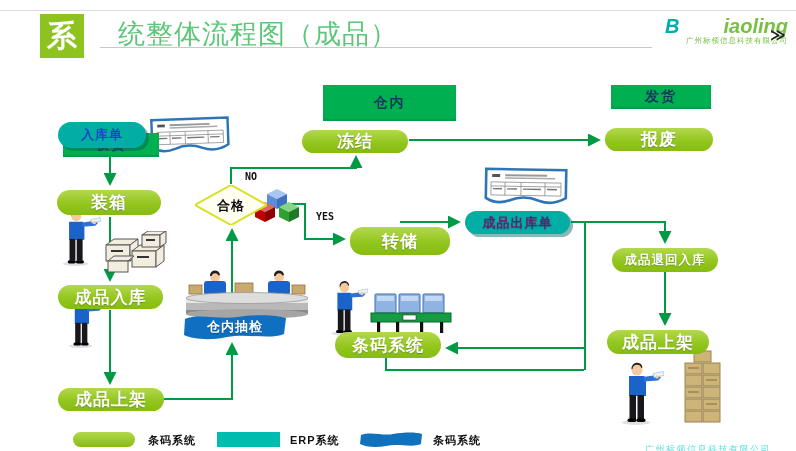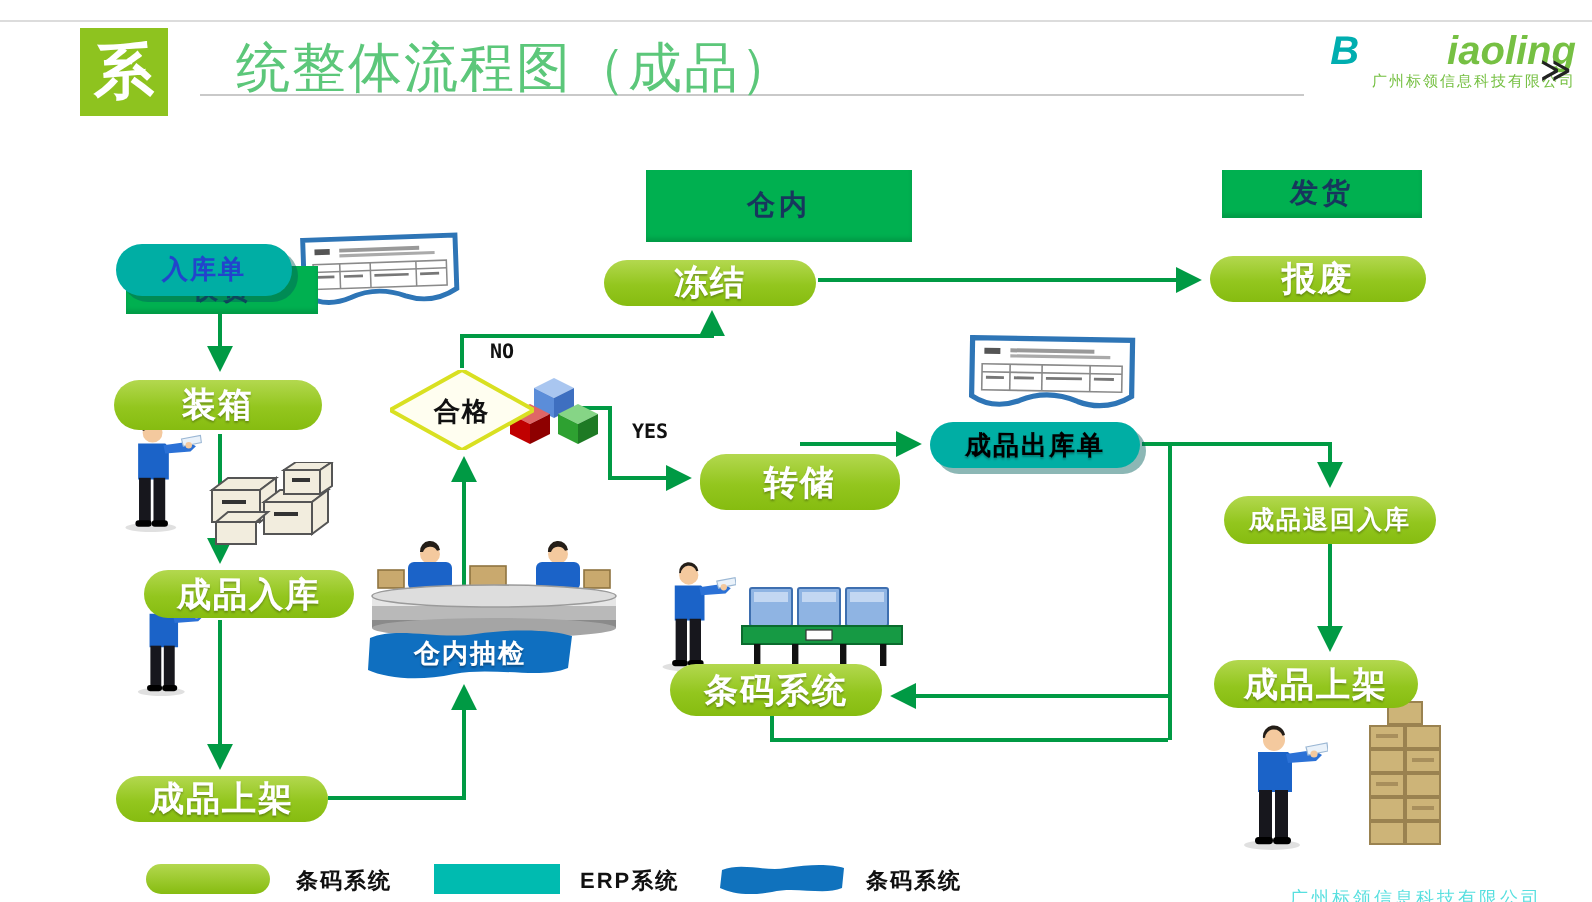--- a/index.html
+++ b/index.html
@@ -22,21 +22,21 @@
        display:flex;align-items:center;justify-content:center;letter-spacing:2px;
        box-shadow:inset 0 -2px 2px rgba(0,0,0,.12);}
   
   .pill{position:absolute;display:flex;align-items:center;justify-content:center;color:#fff;
         font-weight:bold;font-size:17px;letter-spacing:1px;border-radius:13px;
         background:linear-gradient(180deg,#B3D84F 0%,#93C61E 55%,#86BC10 100%);
         text-shadow:0 1px 1px rgba(0,0,0,.25);}
   
   .teal{position:absolute;display:flex;align-items:center;justify-content:center;background:#00AEA4;
         font-weight:bold;font-size:13px;letter-spacing:1px;box-shadow:3px 3px 0 rgba(0,96,90,.45);border-radius:13px;}
-  .teal.bluetext{color:#2244CC;} .teal.whitetext{color:#000000;text-shadow:0 1px 1px rgba(0,0,0,.25);}
+  .teal.bluetext{color:#2244CC;} .teal.whitetext{color:#701a75;text-shadow:0 1px 1px rgba(0,0,0,.25);}
   
   .dia-wrap{position:absolute;left:195px;top:185px;width:72px;height:40px;}
   .dia-label{position:absolute;width:100%;text-align:center;top:12px;font-weight:bold;font-size:13px;color:#111;letter-spacing:1px;}
   
   .banner-wrap{position:absolute;}
   .banner-label{position:absolute;width:100%;text-align:center;font-weight:bold;font-size:13px;
                 color:#fff;letter-spacing:1px;text-shadow:0 1px 1px rgba(0,0,0,.3);}
   
   .branch{position:absolute;font-weight:bold;font-size:10px;color:#111;font-family:"DejaVu Sans Mono",monospace;}
   
@@ -228,21 +228,21 @@
     <use href="#sym-doc" x="148" y="116" width="84" height="40" transform="rotate(-2 190 136)"></use>
     <use href="#sym-doc" x="483" y="166" width="86" height="43" transform="rotate(1 526 187)"></use>
   </svg>
 
   <div class="hdr" style="left:63px;top:85px;width:96px;height:24px;margin-top:48px;">收货</div>
   <div class="hdr" style="left:323px;top:85px;width:133px;height:36px;">仓内</div>
   <div class="hdr" style="left:611px;top:85px;width:100px;height:24px;">发货</div>
 
   <div class="teal bluetext" style="left:58px;top:122px;width:88px;height:26px;">入库单</div>
   <div class="pill" style="left:57px;top:190px;width:104px;height:25px;">装箱</div>
-  <div class="pill" style="left:72px;top:285px;width:105px;height:24px;">成品入库</div>
+  <div class="pill" style="left:58px;top:285px;width:105px;height:24px;">成品入库</div>
   <div class="pill" style="left:58px;top:388px;width:106px;height:23px;">成品上架</div>
 
   <div class="dia-wrap">
     <svg width="72" height="40" viewBox="0 0 72 40">
         <polygon points="36,0 72,20 36,40 0,20" fill="#FFFEF0" stroke="#D9E021" stroke-width="2"></polygon>
       </svg>
     <div class="dia-label">合格</div>
   </div>
 
   <div class="pill" style="left:302px;top:130px;width:106px;height:23px;">冻结</div>

